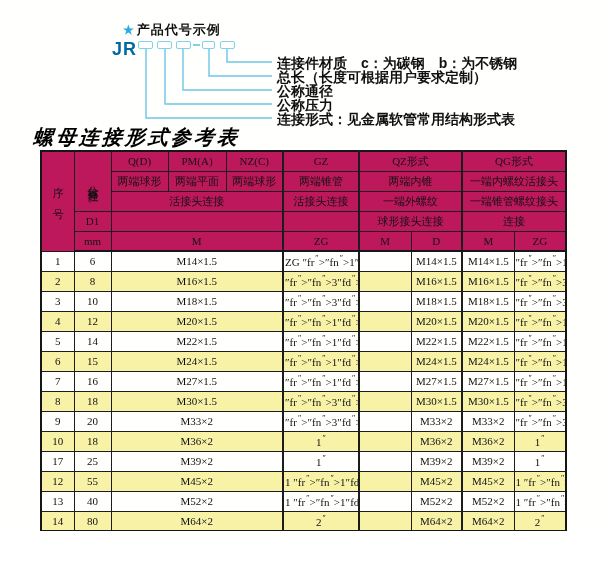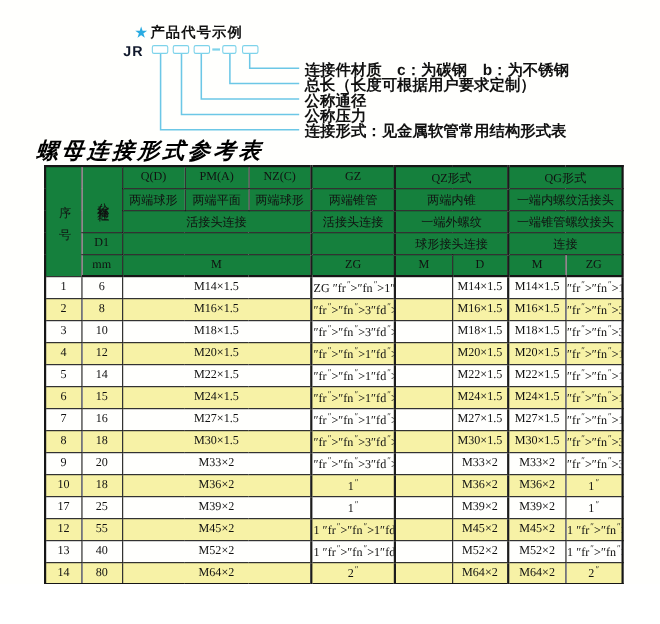--- a/index.html
+++ b/index.html
@@ -10,21 +10,21 @@
   }
 
   
   .diagram-title {
     position:absolute; left:123px; top:21px;
     font-size:13px; font-weight:bold; color:#111; letter-spacing:1px;
   }
   .diagram-title .star { color:#29abe2; margin-right:2px; font-size:12px; }
   .code-prefix {
     position:absolute; left:112px; top:39px;
-    font-size:13px; font-weight:600; color:#0f172a; letter-spacing:1px;
+    font-size:18px; font-weight:600; color:#0369a1; letter-spacing:1px;
   }
   .code-box {
     position:absolute; top:41px; width:15px; height:8px;
     border:1.5px solid #7ed3ea; border-radius:2px; background:#fff;
   }
   .code-dash {
     position:absolute; top:44px; left:193px; width:7px; height:2px; background:#7ed3ea;
   }
   .connector-svg { position:absolute; left:0; top:0; pointer-events:none; }
   .dg-label {
@@ -45,21 +45,21 @@
     position:absolute; left:40px; top:150px; width:525px;
     border-collapse:collapse; table-layout:fixed;
     font-family:"Liberation Serif","DejaVu Serif",serif;
     border:2px solid #161616;
   }
   table.ref th, table.ref td {
     border:1px solid #1c1c1c; text-align:center; vertical-align:middle;
     font-size:11px; font-weight:normal; color:#111;
     height:20px; padding:0 1px; overflow:hidden; white-space:nowrap;
   }
-  table.ref thead th { background:#15803d; }
+  table.ref thead th { background:#be185d; }
   table.ref thead tr:last-child th { border-bottom:2px solid #161616;margin-left:16px; }
   table.ref .tl2 { border-left-width:2px;font-family:Liberation Serif, serif; }
   table.ref tbody tr.alt td { background:#f7f2a6; }
   .vert {
     writing-mode:vertical-rl; text-orientation:upright;
     display:inline-block; letter-spacing:2px; line-height:1;
   }
   .vert.wide { letter-spacing:22px; }
   .q { font-size:8px; vertical-align:super; margin-left:1px; }
 </style>

